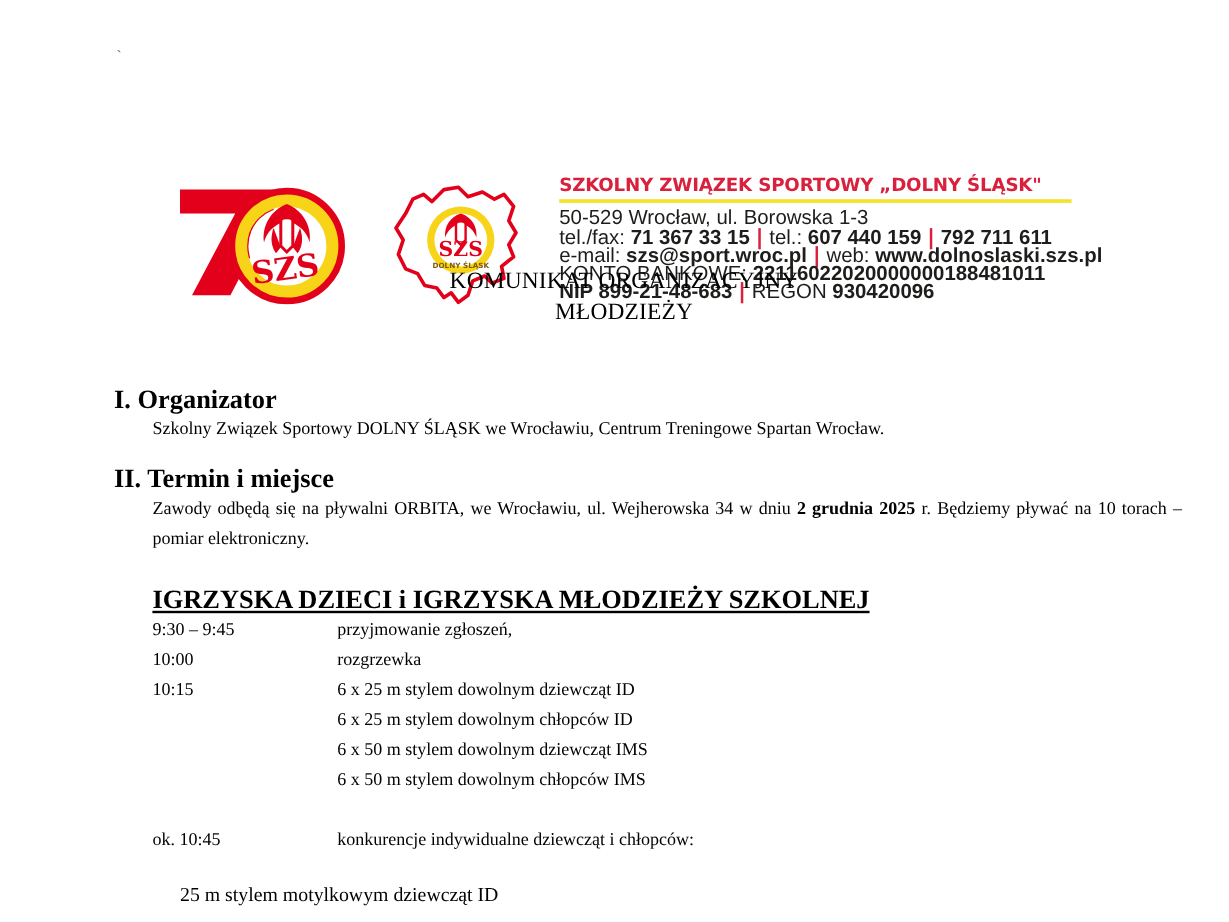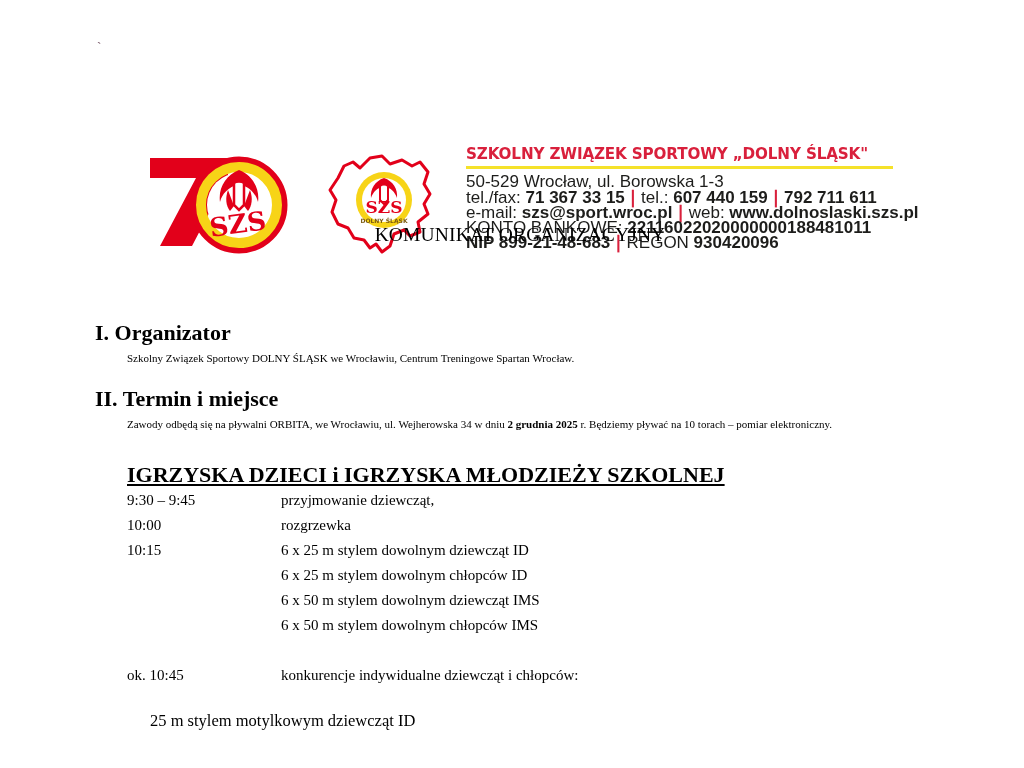--- a/index.html
+++ b/index.html
@@ -118,21 +118,21 @@
 
   .section { margin-bottom: 0; }
 
   .sec-head {
     font-weight: bold;
     font-size: 22px;
     line-height: 22px;
   }
 
   .sec-body {
-    font-size: 11px;
+    font-size: 15px;
     line-height: 25px;
     text-align: justify;
     margin-left: 32px;
     margin-top: 2px;
   }
   .sec-body b { font-weight: bold; }
 
   .spacer-sm { height: 17px; }
   .spacer-md { height: 26px; }
 
@@ -235,20 +235,21 @@
         </div>
         <div>
           <span class="b">NIP </span><span class="b">899-21-48-683</span><span class="sep">❘</span><span>REGON </span><span class="b">930420096</span>
         </div>
       </div>
     </div>
   </div>
 
   <div class="doc-title">
     <div>KOMUNIKAT ORGANIZACYJNY</div>
+    <div>MŁODZIEŻY</div>
   </div>
 
   <div class="body-area">
 
     <div class="section">
       <div class="sec-head">I.  Organizator</div>
       <div class="sec-body">Szkolny Związek Sportowy DOLNY ŚLĄSK we Wrocławiu, Centrum Treningowe Spartan Wrocław.</div>
     </div>
 
     <div class="spacer-sm"></div>
@@ -261,21 +262,21 @@
     </div>
 
     <div class="spacer-md"></div>
 
     <div class="schedule-head">IGRZYSKA DZIECI i IGRZYSKA MŁODZIEŻY SZKOLNEJ</div>
 
     <table class="sched-table">
       <tbody>
         <tr>
           <td class="time">9:30 – 9:45</td>
-          <td class="desc">przyjmowanie dziewcząt,</td>
+          <td class="desc">przyjmowanie zgłoszeń,</td>
         </tr>
         <tr>
           <td class="time">10:00</td>
           <td class="desc">rozgrzewka</td>
         </tr>
         <tr>
           <td class="time">10:15</td>
           <td class="desc">6 x 25 m stylem dowolnym dziewcząt ID</td>
         </tr>
         <tr>

